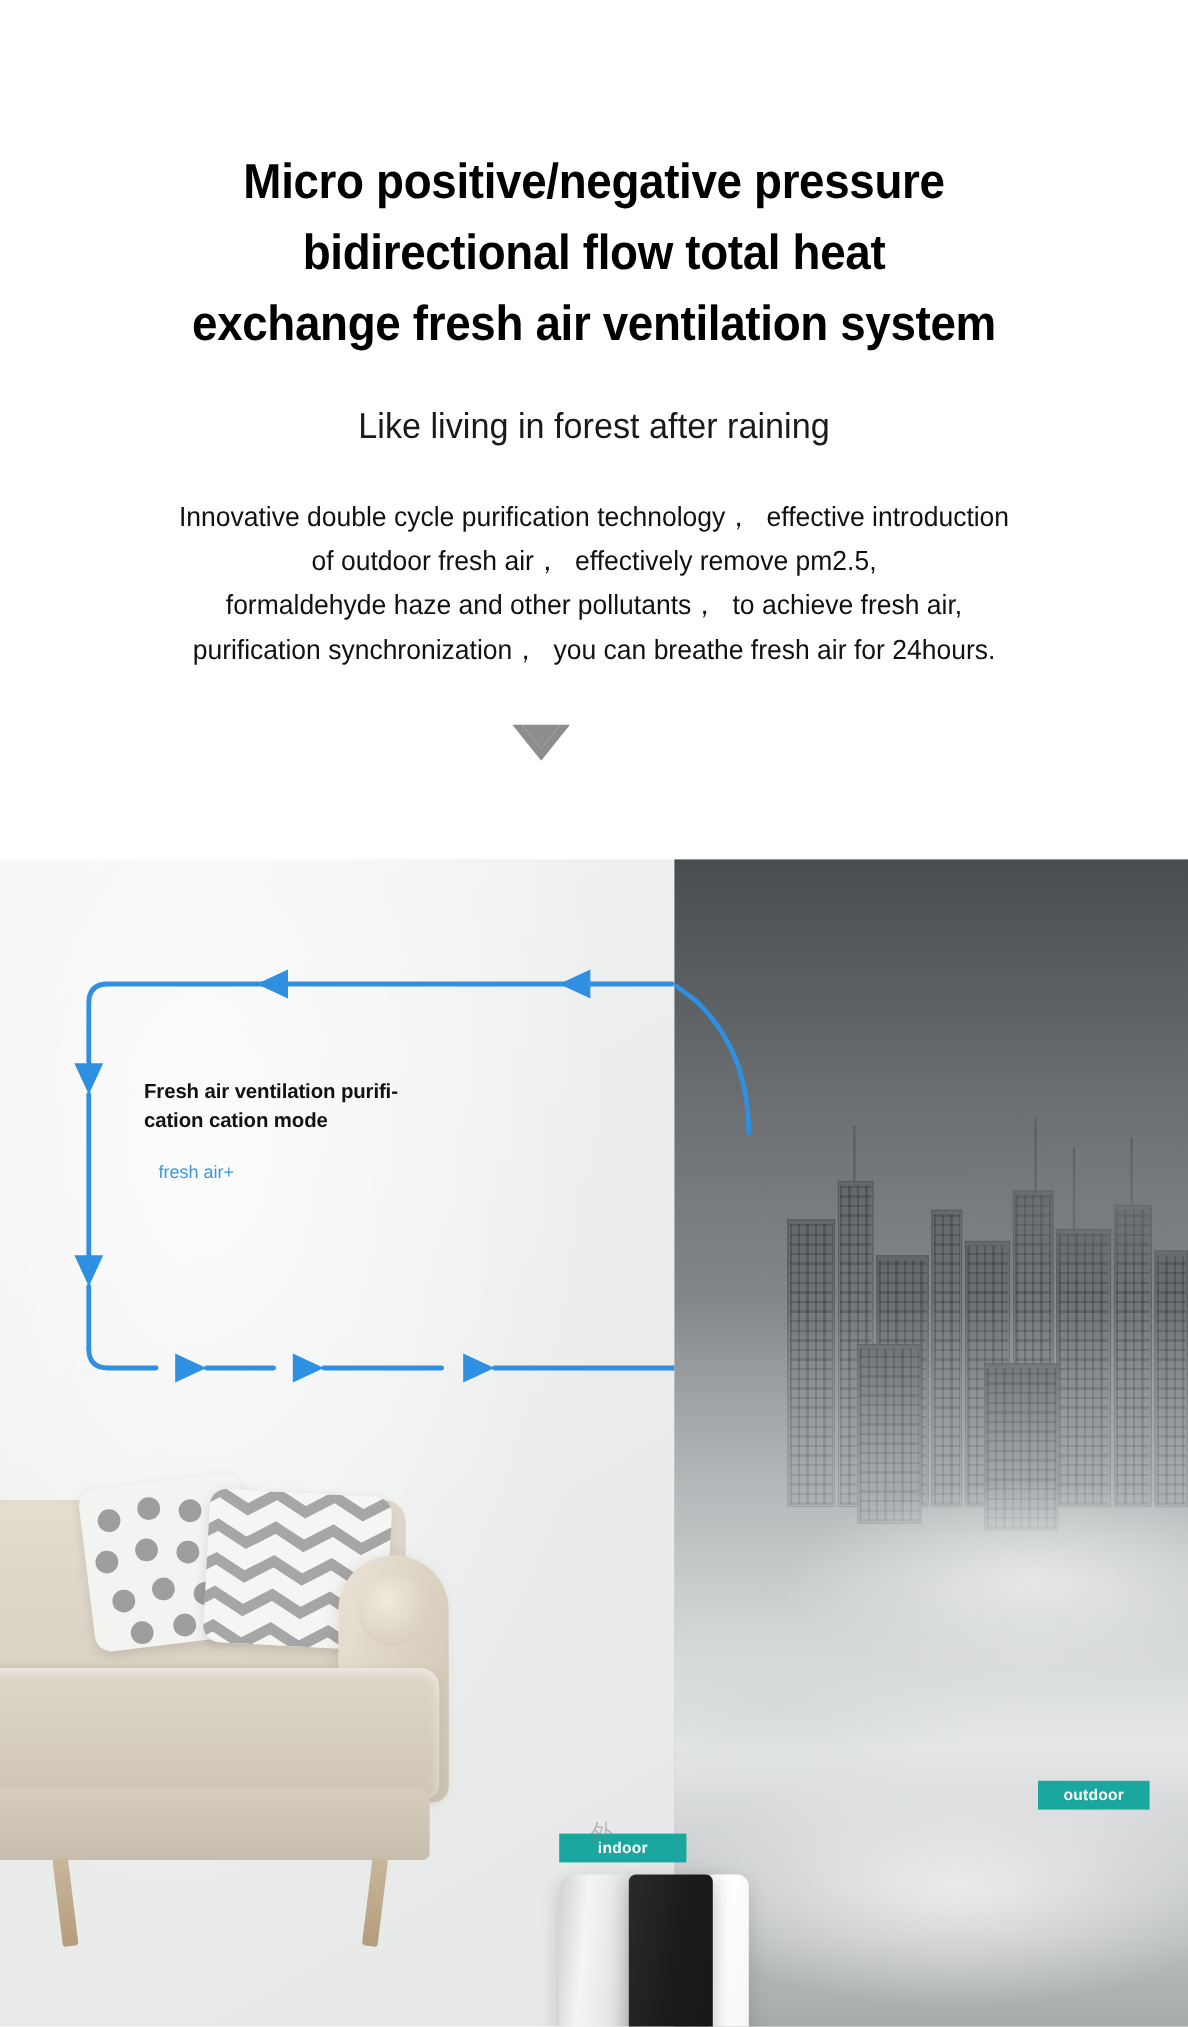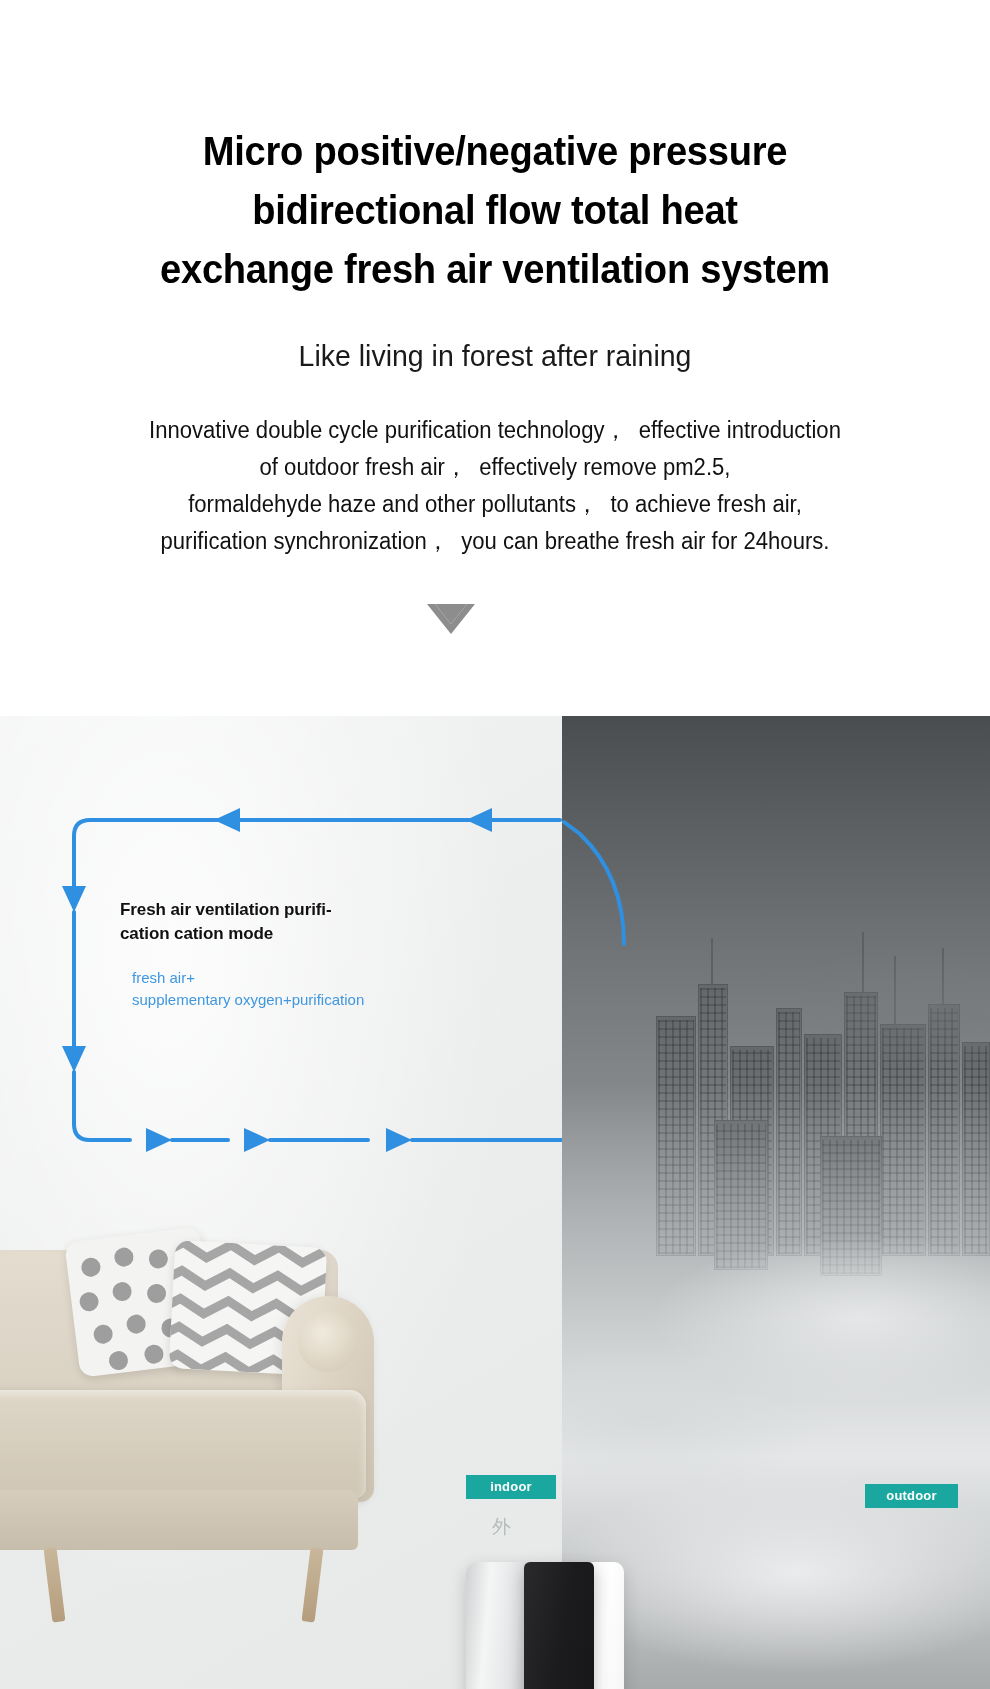--- a/index.html
+++ b/index.html
@@ -379,20 +379,19 @@
       
     </div>
   </div>
 
   <div class="mode-title" style="top:182px;">
     <span>Fresh air ventilation purifi-</span>
     <span>cation cation mode</span>
   </div>
   <div class="mode-sub" style="top:251px;">
     <span>fresh air+</span>
-    <span>supplementary oxygen+purification</span>
-  </div>
-
-  <div class="badge" style="left:466px; top:759px; width:90px;">indoor</div>
+  </div>
+
+  <div class="badge" style="left:466px; top:812px; width:106px;">indoor</div>
   <div class="badge" style="left:820px; top:768px; width:93px;margin-left:45px;">outdoor</div>
 
   <div class="watermark" style="left:492px; top:798px;">外</div>
 </div>
 
 </body></html>

